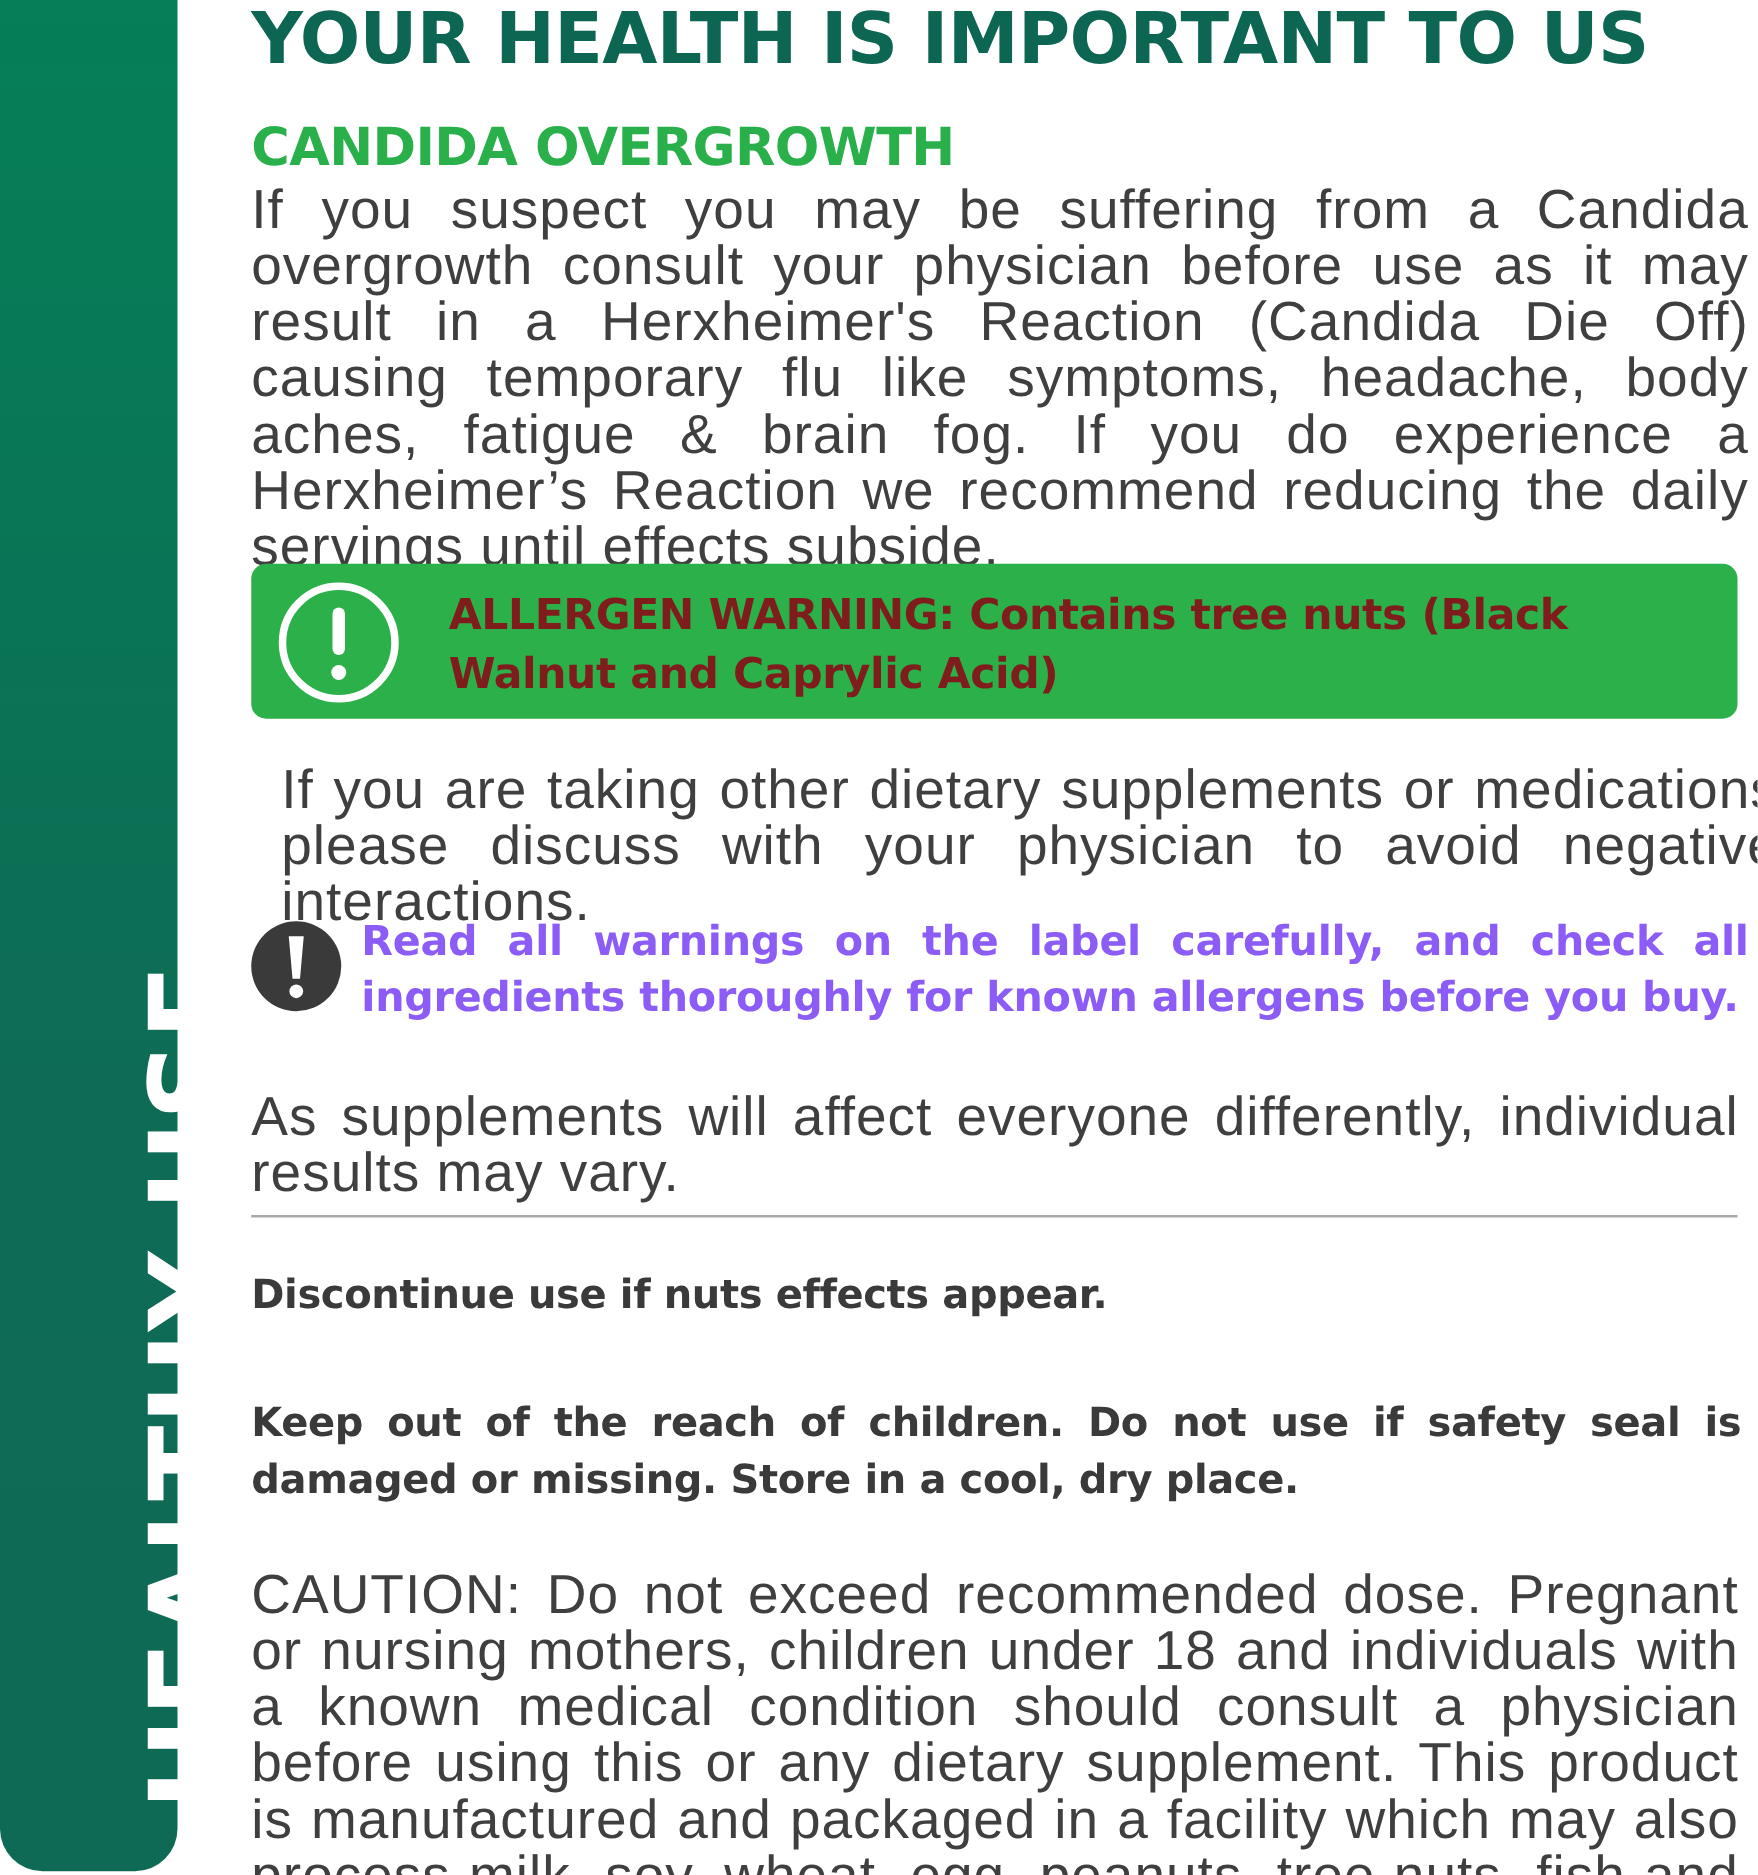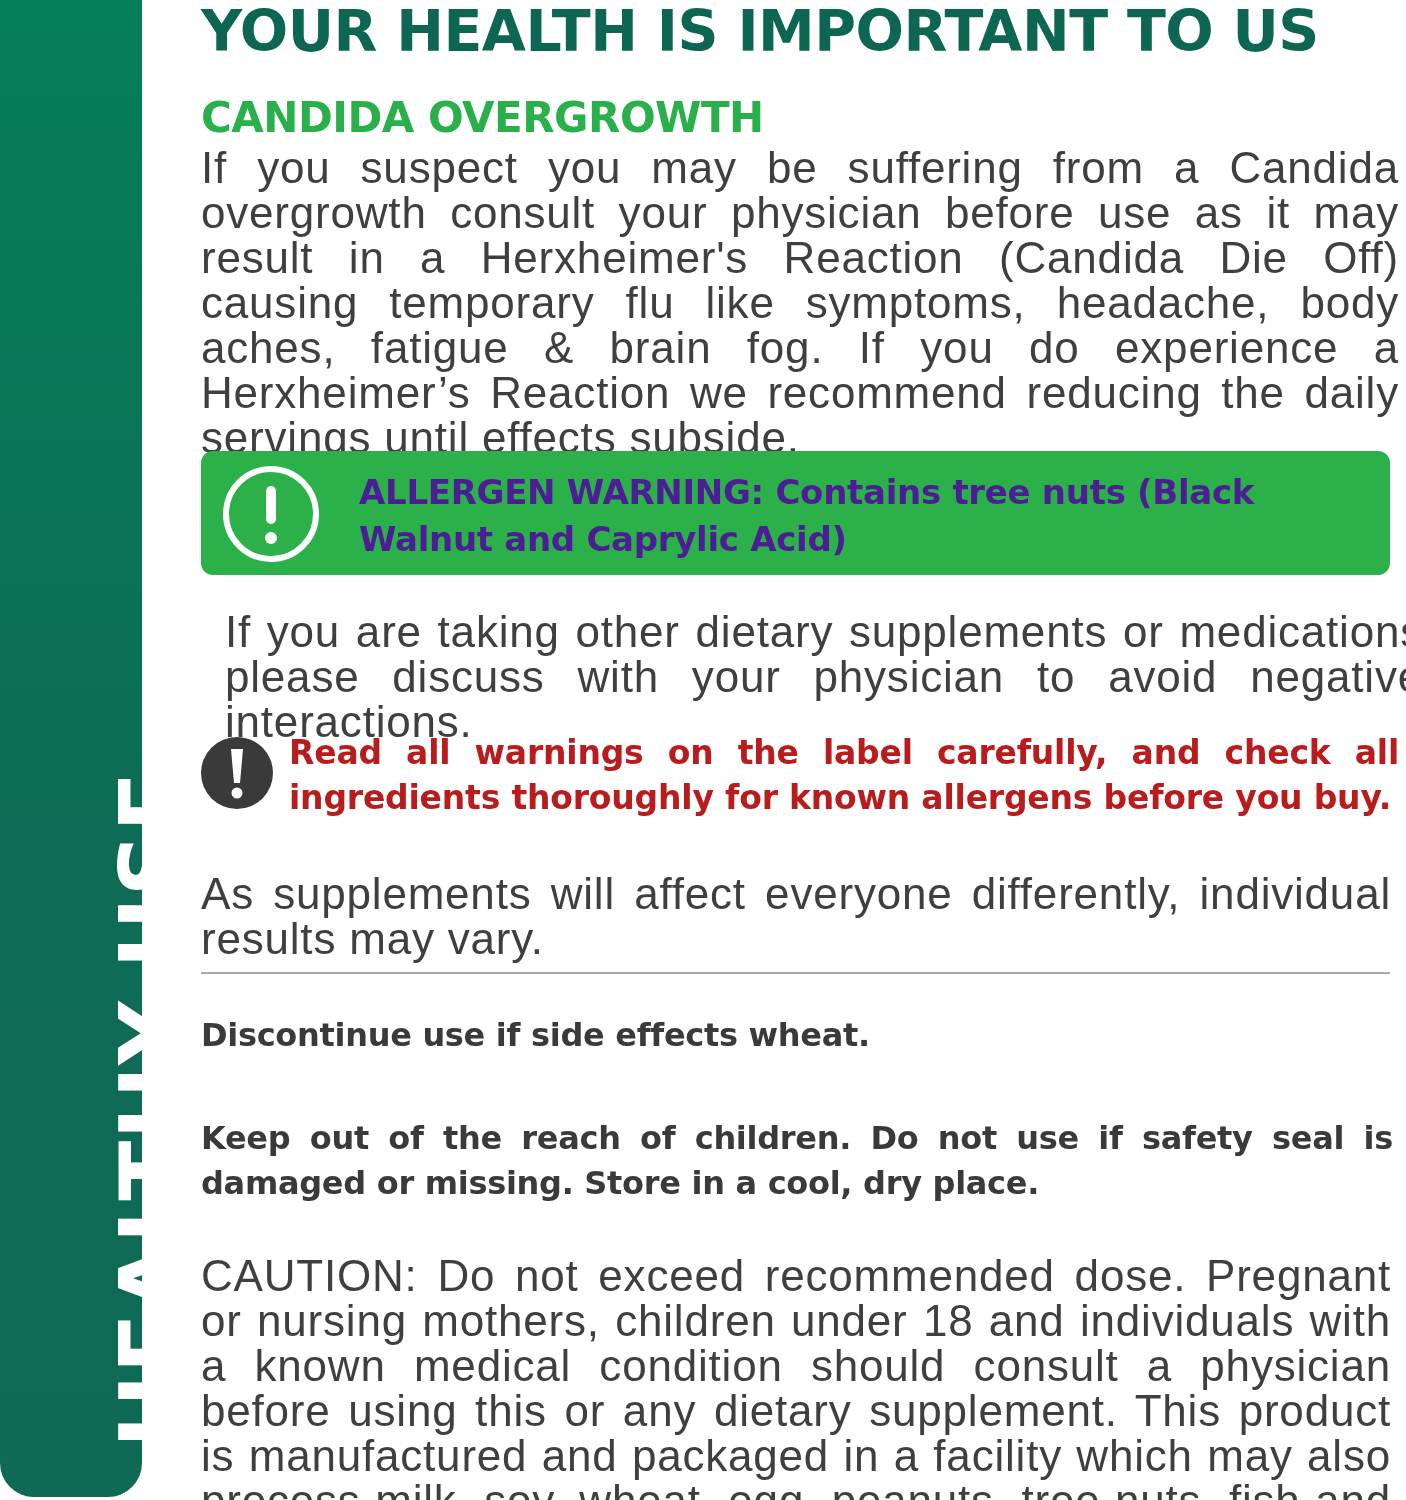--- a/index.html
+++ b/index.html
@@ -19,28 +19,28 @@
               font-weight:bold; font-size:42px; color:#2ab04b; white-space:nowrap; letter-spacing:-0.5px;}
   .para { position:absolute; left:0; width:1198px; font-size:44px; line-height:45px;
           text-align:justify; color:#3f3f3f; letter-spacing:0.8px; }
   .p1 { top:145px; }
   .alert { position:absolute; top:451px; left:0; width:1189px; height:124px;
            background:#2cb04a; border-radius:12px; }
   .alert-icon { position:absolute; left:22px; top:15px; width:84px; height:84px;
                 border:6px solid #fff; border-radius:50%; }
   .alert-text { position:absolute; left:158px; top:18px; width:1000px;
                 font-family:"DejaVu Sans", sans-serif; font-weight:bold; font-size:34px;
-                line-height:47px; color:#4c1d95; letter-spacing:-0.3px;}
+                line-height:47px; color:#7f1d1d; letter-spacing:-0.3px;}
   .p2 { top:609px;margin-left:24px; }
   .warn { position:absolute; top:730px; left:0; width:1205px; }
   .warn-icon { position:absolute; left:0; top:7px; width:72px; height:72px;
                background:#3a3a3a; border-radius:50%; }
   .warn-text { position:absolute; left:88px; top:0; width:1110px;
                font-family:"DejaVu Sans", sans-serif; font-weight:bold; font-size:33px;
-               line-height:45px; color:#b91c1c; text-align:justify; letter-spacing:-0.2px;}
+               line-height:45px; color:#8b5cf6; text-align:justify; letter-spacing:-0.2px;}
   .p3 { top:849px; width:1190px;margin-top:22px; }
   .divider { position:absolute; top:972px; left:0; width:1189px; height:0;
              border-top:2px solid #a9a9a9; }
   .bold { position:absolute; left:0; width:1192px; font-family:"DejaVu Sans", sans-serif;
           font-weight:bold; font-size:32px; line-height:45px; color:#3a3a3a; text-align:justify; letter-spacing:-0.3px;}
   .b1 { top:1013px; }
   .b2 { top:1088px;margin-top:28px; }
   .p4 { top:1208px; width:1190px;margin-top:45px; }
 </style>
 </head>
@@ -74,17 +74,17 @@
         <circle cx="36" cy="56" r="5.5" fill="#fff"></circle>
       </svg>
     </div>
     <div class="warn-text">Read all warnings on the label carefully, and check all ingredients thoroughly for known allergens before you buy.</div>
   </div>
 
   <div class="para p3">As supplements will affect everyone differently, individual results may vary.</div>
 
   <div class="divider"></div>
 
-  <div class="bold b1">Discontinue use if side effects wheat.</div>
+  <div class="bold b1">Discontinue use if nuts effects appear.</div>
   <div class="bold b2">Keep out of the reach of children. Do not use if safety seal is damaged or missing. Store in a cool, dry place.</div>
 
   <div class="para p4">CAUTION: Do not exceed recommended dose. Pregnant or nursing mothers, children under 18 and individuals with a known medical condition should consult a physician before using this or any dietary supplement. This product is manufactured and packaged in a facility which may also process milk, soy, wheat, egg, peanuts, tree nuts, fish and crustacean shellfish.</div>
 </div>
 
 </body></html>

